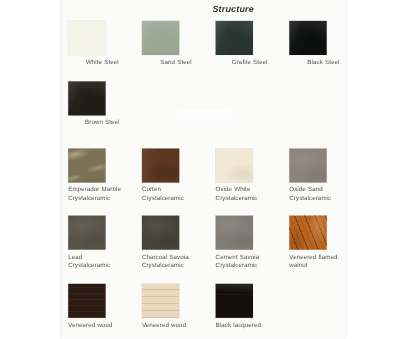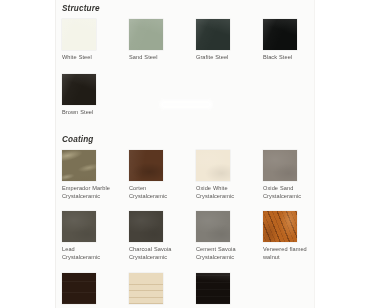--- a/index.html
+++ b/index.html
@@ -207,21 +207,21 @@
 <body>
 
 <div class="page">
   <div class="panel"></div>
   <div class="panel-edge-left"></div>
   <div class="panel-edge-right"></div>
   <div class="highlight-band"></div>
 
   <div class="content">
 
-    <div class="section" style="padding-top:4px;">
+    <div class="section" style="padding-top:4px;text-align:center;">
       <div class="section-title">Structure</div>
       <div class="grid" style="margin-top:6px;">
 
         <div class="cell">
           <div class="swatch sw-gloss" style="background:#f4f4e9;"></div>
           <div class="caption">
             <span>White Steel</span>
           </div>
         </div>
 
@@ -250,21 +250,20 @@
           <div class="swatch sw-gloss" style="background:#201c16;"></div>
           <div class="caption">
             <span>Brown Steel</span>
           </div>
         </div>
 
       </div>
     </div>
 
     <div class="section" style="margin-top:19px;">
-      <div class="section-title">Coating</div>
       <div class="grid" style="margin-top:6px;">
 
         <div class="cell">
           <div class="swatch sw-marble" style="background:#7b7155;"></div>
           <div class="caption">
             <span>Emperador Marble</span>
             <span class="l2">Crystalceramic</span>
           </div>
         </div>
 

